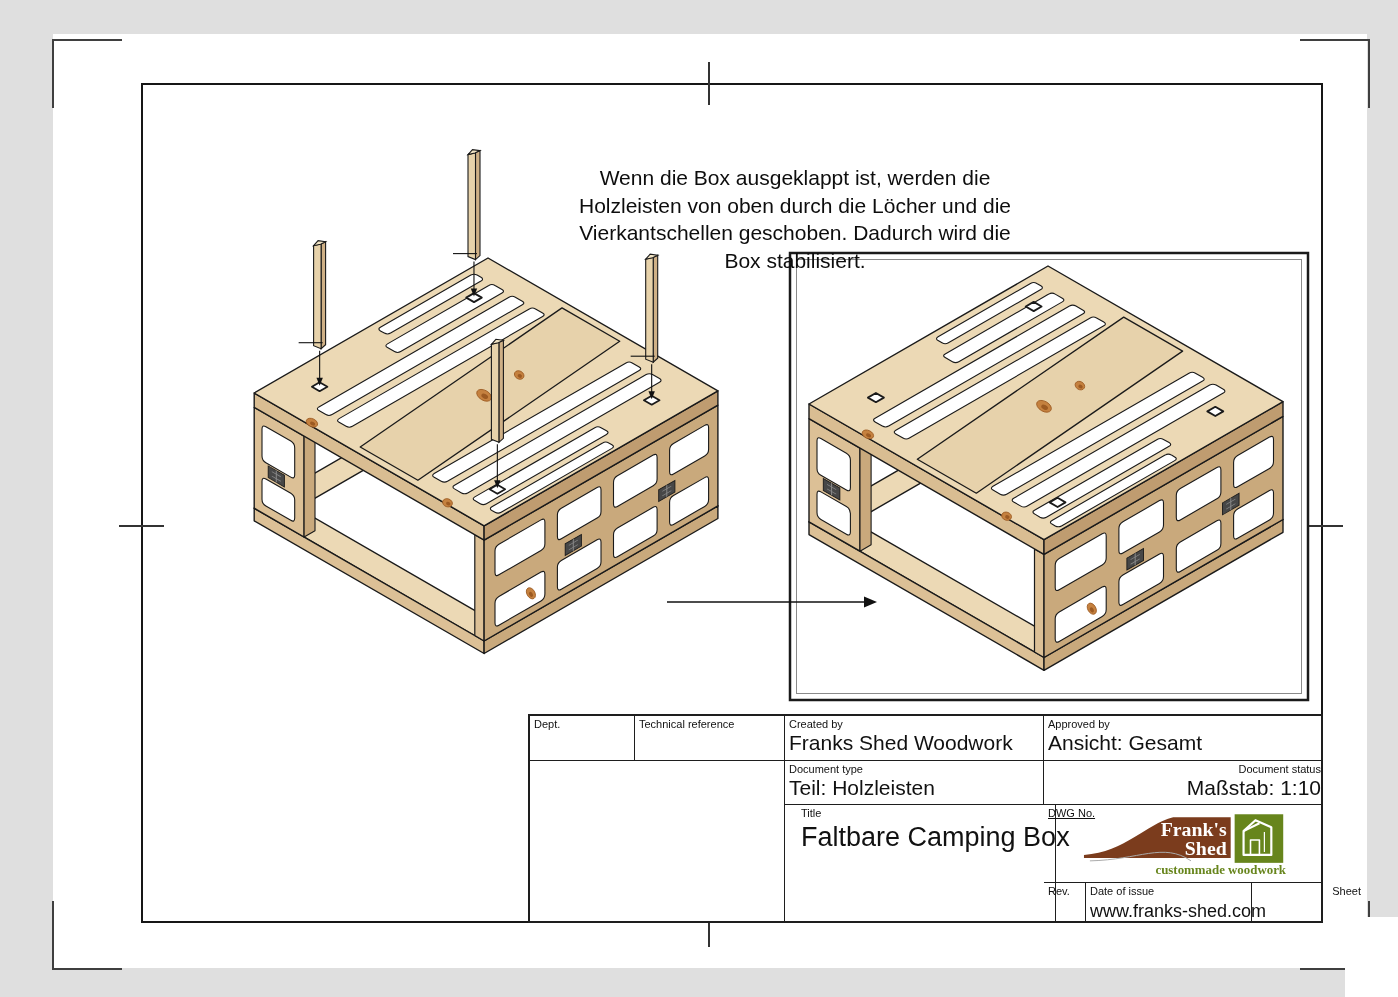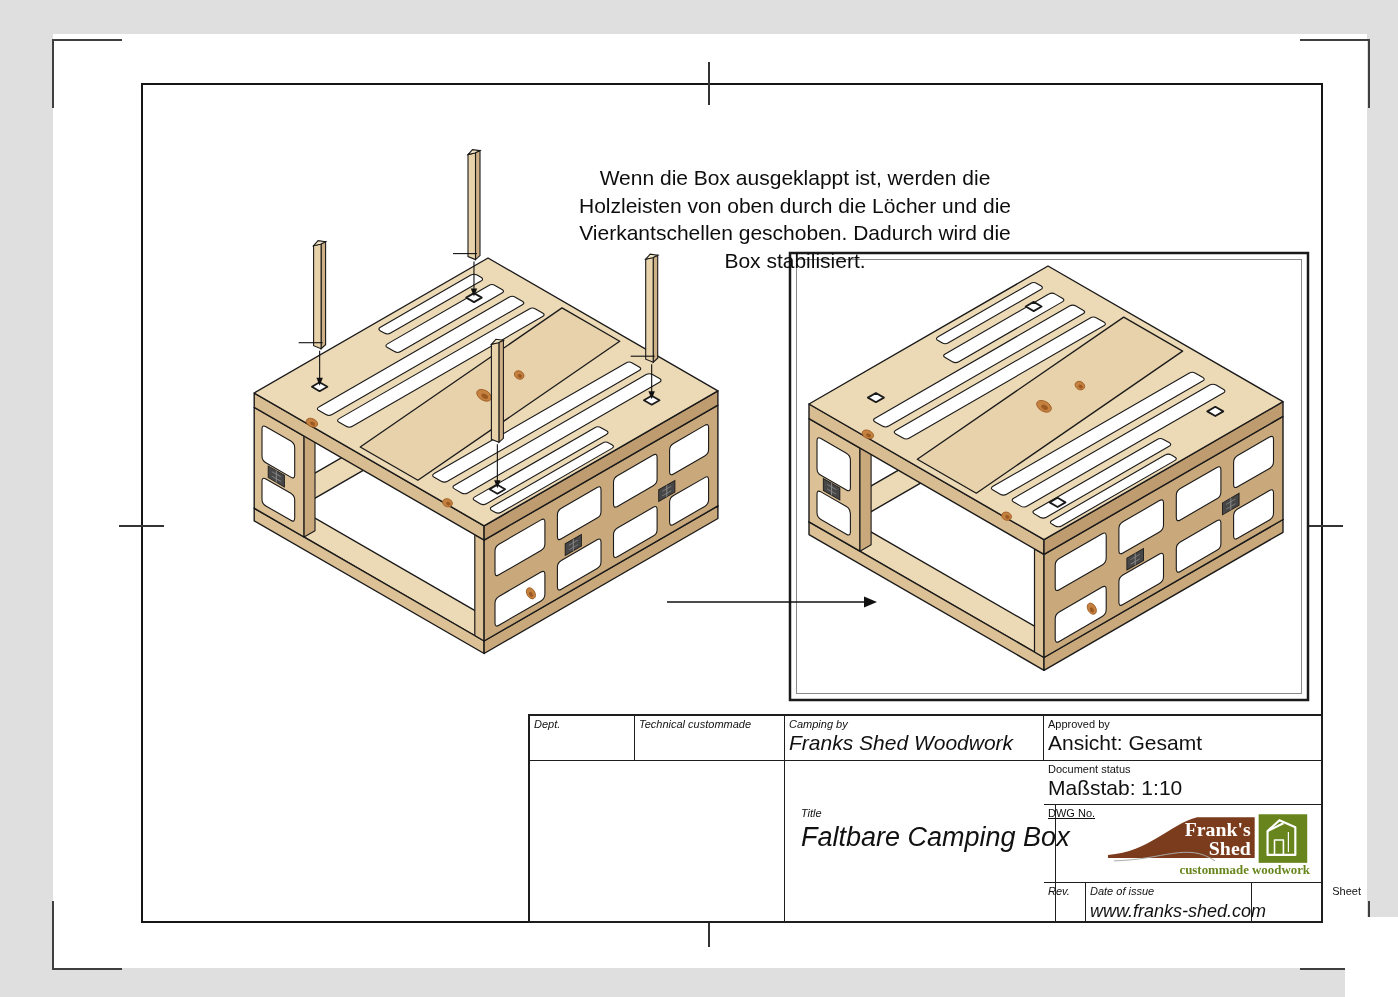--- a/index.html
+++ b/index.html
@@ -16,28 +16,28 @@
   .tick.b{left:708px;top:901px;width:2px;height:46px;}
   .tick.l{left:119px;top:525px;width:45px;height:2px;}
   .tick.r{left:1299px;top:525px;width:44px;height:2px;}
   .annotation{position:absolute;left:556px;top:118px;width:478px;text-align:center;
     font-size:21px;line-height:1.32;color:#0d0d0d;white-space:pre-line;margin-top:46px;}
   #gfx{position:absolute;left:0;top:0;}
   
   .tblock{position:absolute;left:528px;top:714px;width:795px;height:209px;
     border:2px solid #1e1e1e;box-sizing:border-box;background:#fff;color:#111;}
   .cell{position:absolute;box-sizing:border-box;}
-  .br1{border-right:1.5px solid #1e1e1e;font-style:italic;}
+  .br1{border-right:1.5px solid #1e1e1e;}
   .bb1{border-bottom:1.5px solid #1e1e1e;}
   .lab{display:block;font-size:11px;padding:2px 0 0 4px;color:#111;}
   .val{font-size:21px;padding:1px 0 0 4px;white-space:nowrap;}
   .val.title{font-size:27px;padding-top:3px;}
   .val.url{font-size:18px;padding-top:4px;}
   .val.sheet{font-size:22px;padding-top:2px;}
-  .logo-wrap{position:absolute;left:60px;top:7px;width:228px;height:66px;text-align:right;}
+  .logo-wrap{position:absolute;left:36px;top:7px;width:228px;height:66px;text-align:right;}
 </style>
 </head>
 <body>
 
 <div id="stage">
   <div class="sheet"></div>
 
   <div class="corner tl"></div>
   <div class="corner tr"></div>
   <div class="corner bl"></div>
@@ -254,33 +254,37 @@
   <div class="annotation">Wenn die Box ausgeklappt ist, werden die
 Holzleisten von oben durch die Löcher und die
 Vierkantschellen geschoben. Dadurch wird die
 Box stabilisiert.</div>
 
   <div class="tblock">
     <div class="cell br1 bb1" style="left:0;top:0;width:105px;height:45px;">
       <span class="lab">Dept.</span>
     </div>
     <div class="cell br1 bb1" style="left:105px;top:0;width:150px;height:45px;">
-      <span class="lab">Technical custommade</span>
+      <span class="lab">Technical reference</span>
     </div>
     <div class="cell br1" style="left:0;top:45px;width:255px;height:160px;"></div>
 
     <div class="cell br1 bb1" style="left:255px;top:0;width:259px;height:45px;">
-      <span class="lab">Camping by</span>
+      <span class="lab">Created by</span>
       <div class="val">Franks Shed Woodwork</div>
     </div>
     <div class="cell bb1" style="left:514px;top:0;width:277px;height:45px;">
       <span class="lab">Approved by</span>
       <div class="val">Ansicht: Gesamt</div>
     </div>
-    <div class="cell bb1" style="left:514px;top:45px;width:277px;height:44px;">
+    <div class="cell br1 bb1" style="left:255px;top:45px;width:259px;height:44px;">
+      <span class="lab">Document type</span>
+      <div class="val">Teil: Holzleisten</div>
+    </div>
+    <div class="cell bb1" style="left:514px;top:45px;width:277px;height:44px;text-align:right;">
       <span class="lab">Document status</span>
       <div class="val">Maßstab: 1:10</div>
     </div>
     <div class="cell br1" style="left:255px;top:89px;width:259px;height:116px;margin-left:12px;">
       <span class="lab">Title</span>
       <div class="val title">Faltbare Camping Box</div>
     </div>
     <div class="cell bb1" style="left:514px;top:89px;width:277px;height:78px;text-decoration:underline;">
       <span class="lab">DWG No.</span>
       <div class="logo-wrap">

